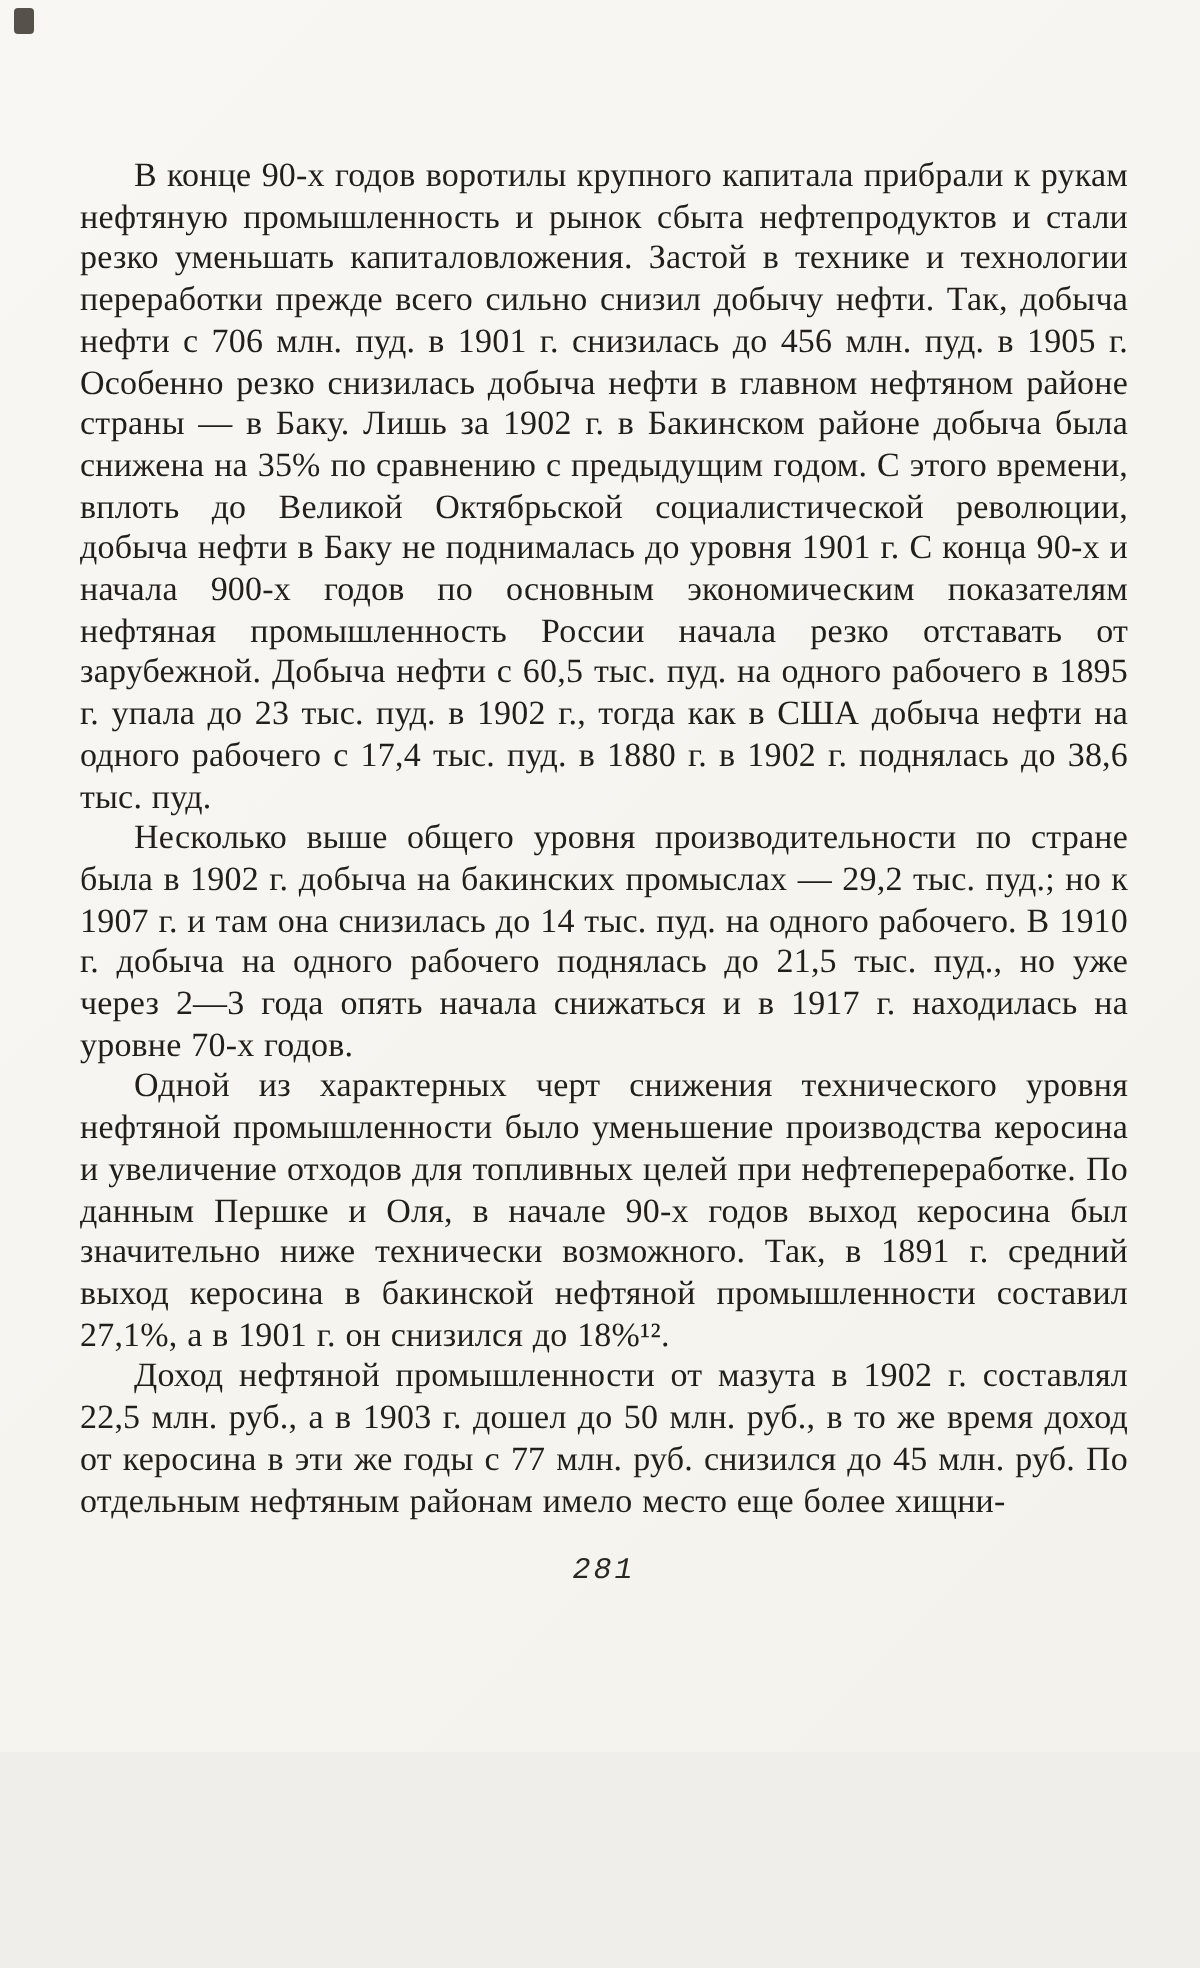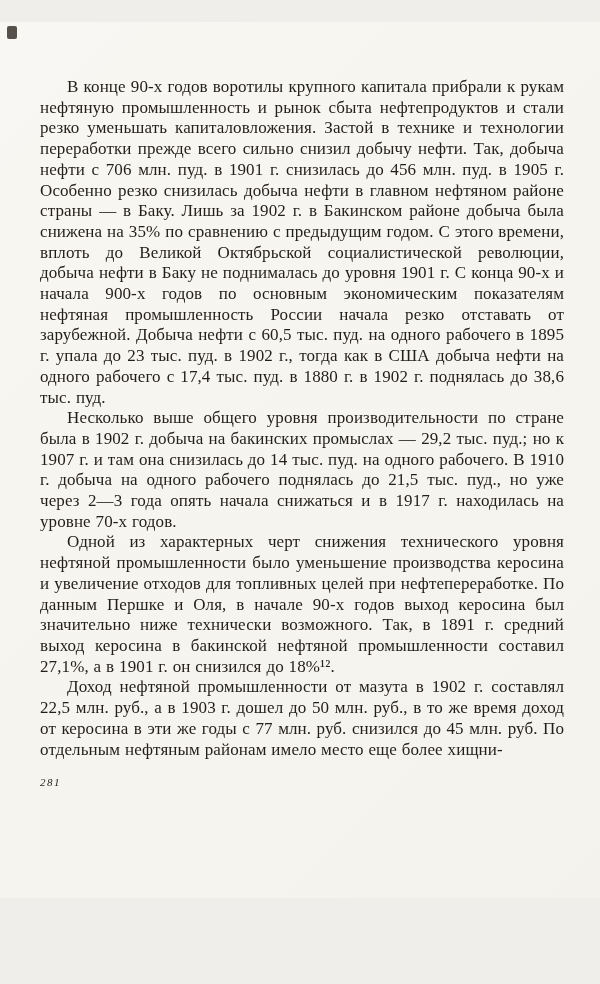--- a/index.html
+++ b/index.html
@@ -10,25 +10,24 @@
     width: 600px;
     height: 984px;
     background: #efeeea;
     font-family: "Liberation Serif", "DejaVu Serif", serif;
   }
   .page {
     position: relative;
     box-sizing: border-box;
     width: 600px;
     height: 876px;
-    padding: 55px 36px 0 40px;
+    padding: 78px 36px 0 40px;
     background: linear-gradient(135deg, #f9f7f3 0%, #f6f4ef 60%, #f4f2ec 100%);
     color: #221e1a;
     overflow: hidden;
-    margin-top: 22px;
   }
   
   .artifact {
     position: absolute;
     top: 4px;
     left: 7px;
     width: 10px;
     height: 13px;
     background: #3a342c;
     border-radius: 2px;
@@ -52,24 +51,26 @@
     font-size: 14.3px;
     line-height: 18.6px;
     text-align: justify;
     text-indent: 27px;
     color: #28241e;
     hyphens: auto;
     -webkit-hyphens: auto;
   }
   .page-number {
     margin-top: 16px;
+    text-align: center;
     font-style: italic;
-    font-size: 11px;
+    font-size: 15px;
     letter-spacing: 1.5px;
     color: #2a2620;
+    font-family: Liberation Mono, monospace;
   }
 </style>
 </head>
 <body>
 
 <div class="page" lang="ru">
 
   <div class="artifact"></div>
 
   <div class="body-text">

